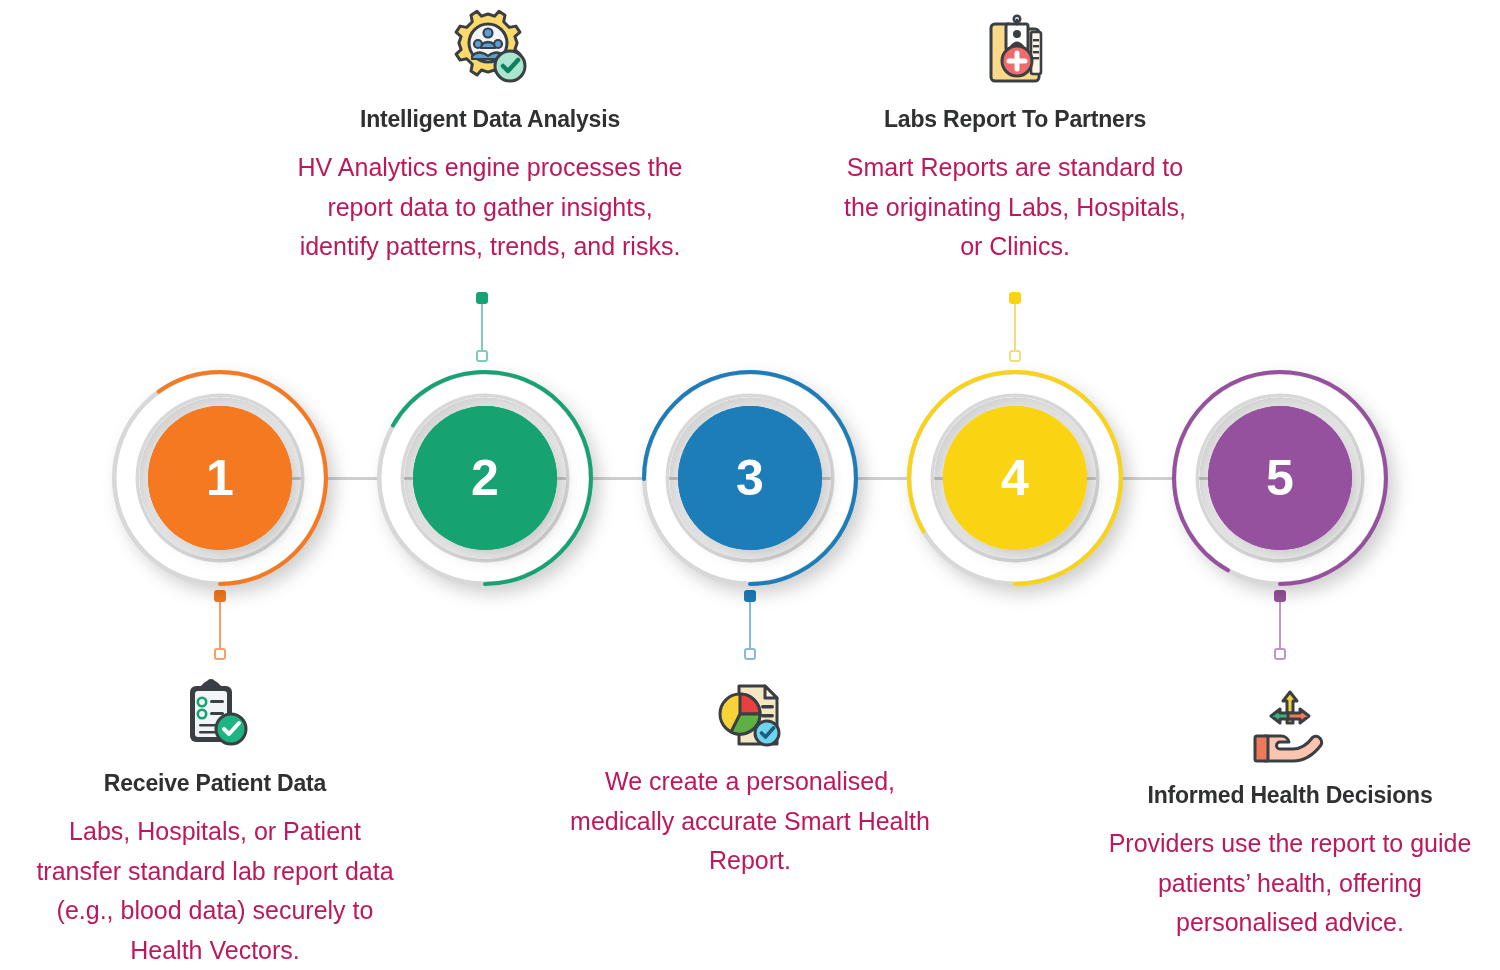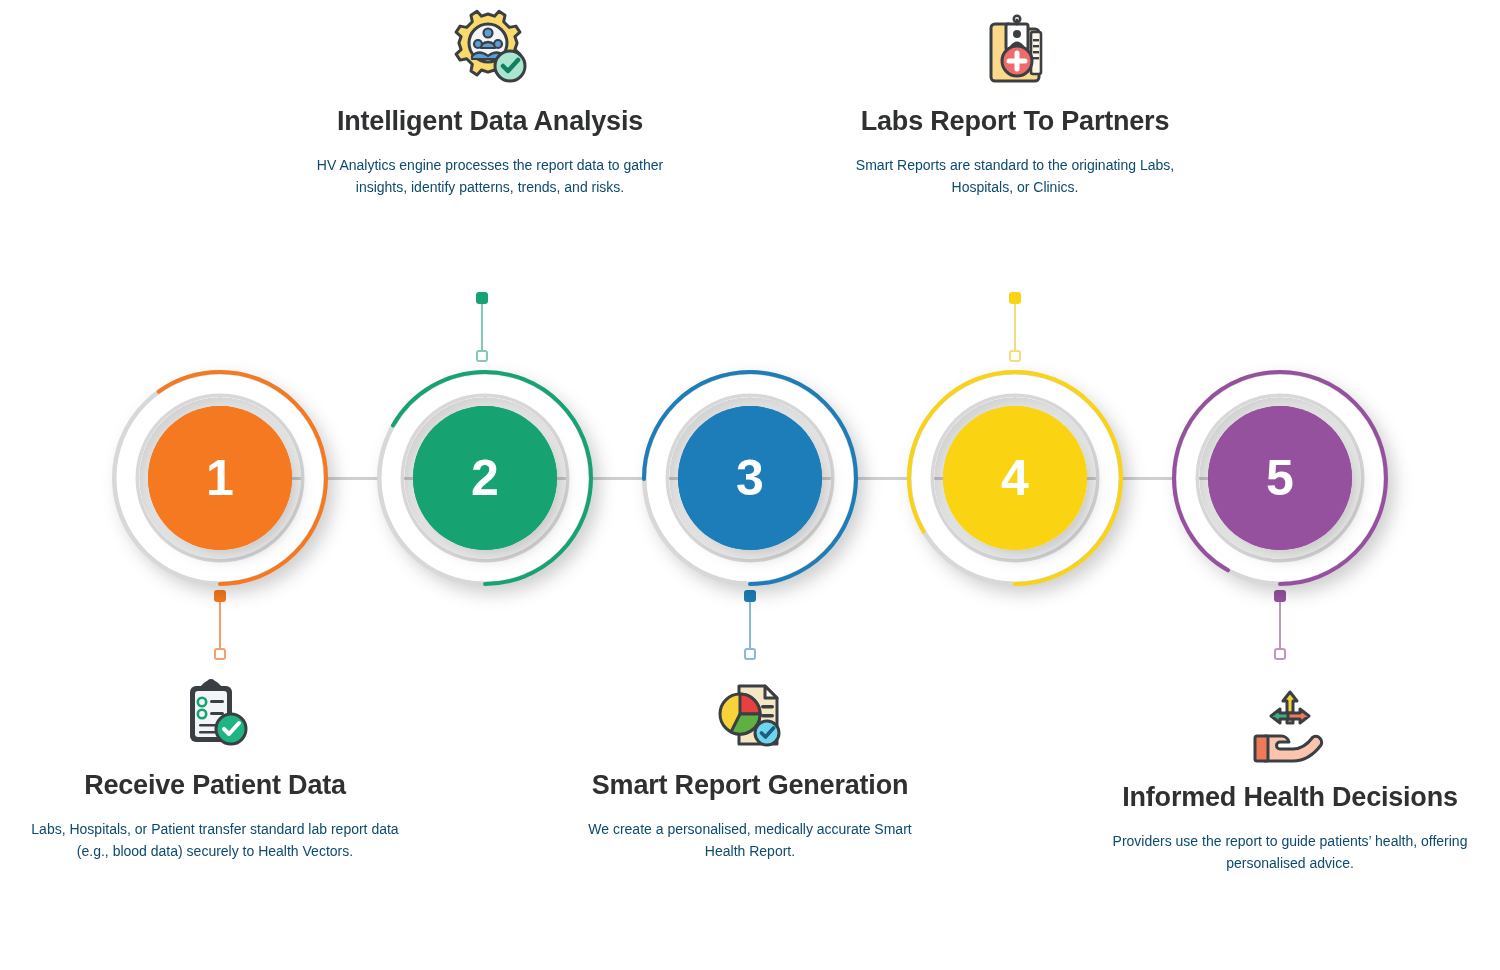--- a/index.html
+++ b/index.html
@@ -115,30 +115,30 @@
   }
   .block .icon {
     height: 86px;
     display: flex;
     align-items: flex-end;
     justify-content: center;
     margin-bottom: 10px;
   }
   .block h3 {
     margin: 14px 0 14px 0;
-    font-size: 27px;
+    font-size: 23px;
     font-weight: bold;
     color: #2f3031;
     line-height: 1.32;
     letter-spacing: -0.2px;
   }
   .block p {
     margin: 0;
-    font-size: 14px;
-    color: #0c4a6e;
+    font-size: 25px;
+    color: #be185d;
     line-height: 1.58;
   }
   .block.below .icon { margin-bottom: 8px; }
 </style>
 </head>
 <body>
 
 <div class="stage">
 
   <div class="rail"></div>
@@ -268,21 +268,20 @@
         <rect x="54" y="33" width="13" height="3.4" rx="1.7" fill="#3a3f44"></rect>
         <rect x="54" y="42" width="13" height="3.4" rx="1.7" fill="#3a3f44"></rect>
         <rect x="54" y="51" width="13" height="3.4" rx="1.7" fill="#3a3f44"></rect>
         <circle cx="33" cy="42" r="20" fill="#f7d239" stroke="#3a3f44" stroke-width="3"></circle>
         <path d="M33 42 L33 22 A20 20 0 0 1 53 42 Z" fill="#e8403f" stroke="#3a3f44" stroke-width="3" stroke-linejoin="round"></path>
         <path d="M33 42 L53 42 A20 20 0 0 1 24 60 Z" fill="#5eb043" stroke="#3a3f44" stroke-width="3" stroke-linejoin="round"></path>
         <circle cx="60" cy="61" r="12" fill="#6fd4ee" stroke="#3a3f44" stroke-width="3"></circle>
         <path d="M54.5 61 l4 4 l8 -9" fill="none" stroke="#1b5e7e" stroke-width="3.6" stroke-linecap="round" stroke-linejoin="round"></path>
       </svg>
     </div>
-    <h3>Smart Report Generation</h3>
     <p>We create a personalised, medically accurate Smart Health Report.</p>
   </div>
 
   <div class="node" style="left:885px;">
     <div class="node-inner">
       <svg class="ring-svg" viewBox="0 0 220 220">
         <defs>
           <filter id="sh4" x="-40%" y="-40%" width="190%" height="190%">
             <feDropShadow dx="7" dy="8" stdDeviation="9" flood-color="#000" flood-opacity="0.20"></feDropShadow>
           </filter>

